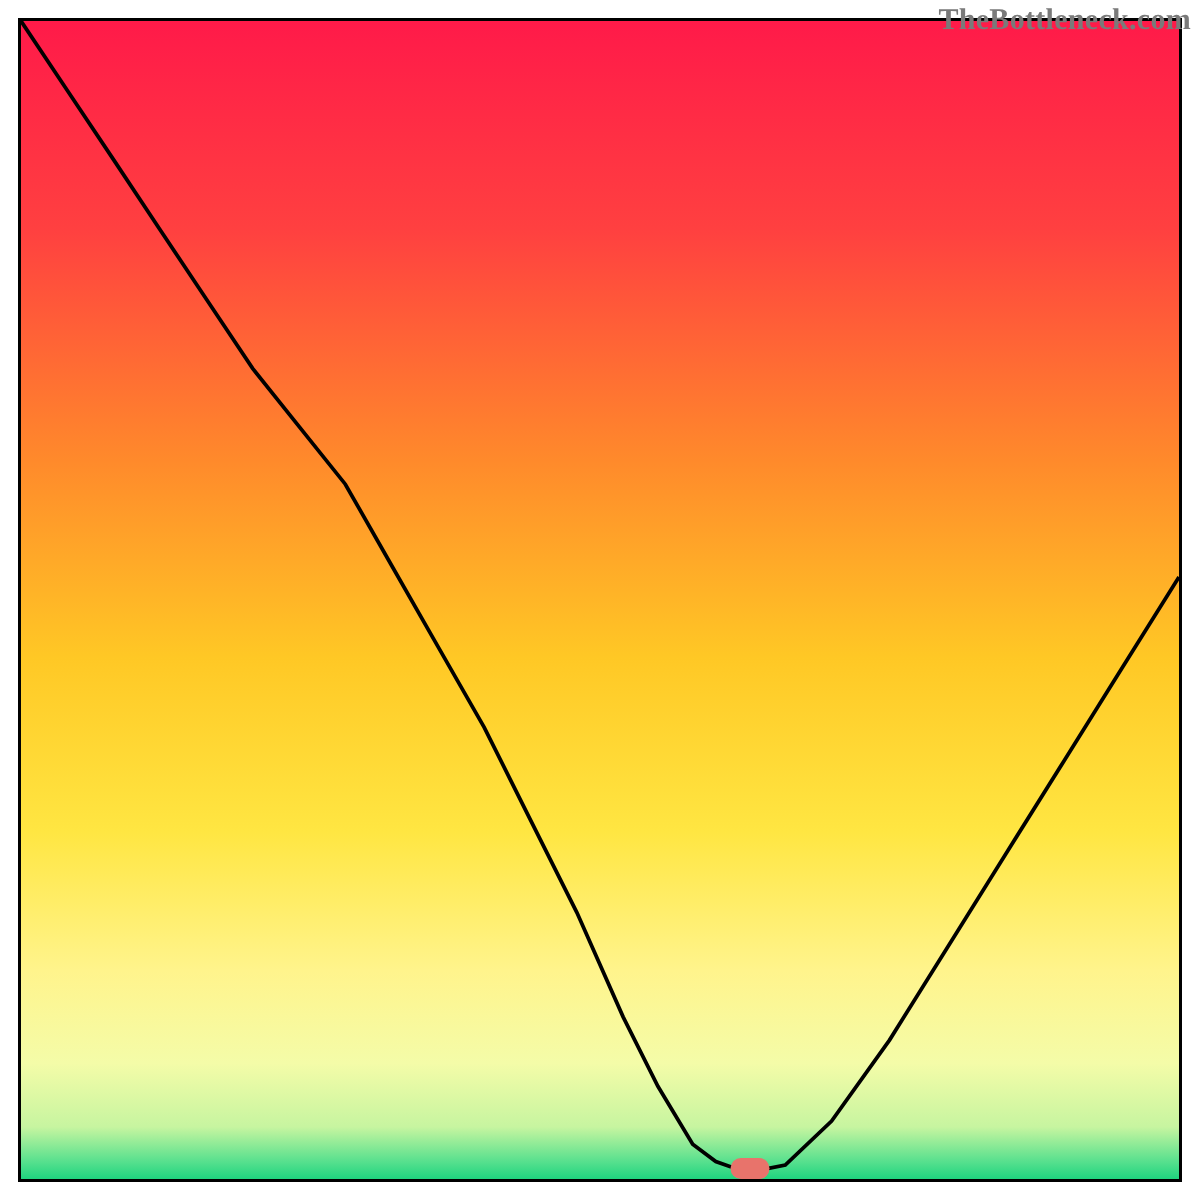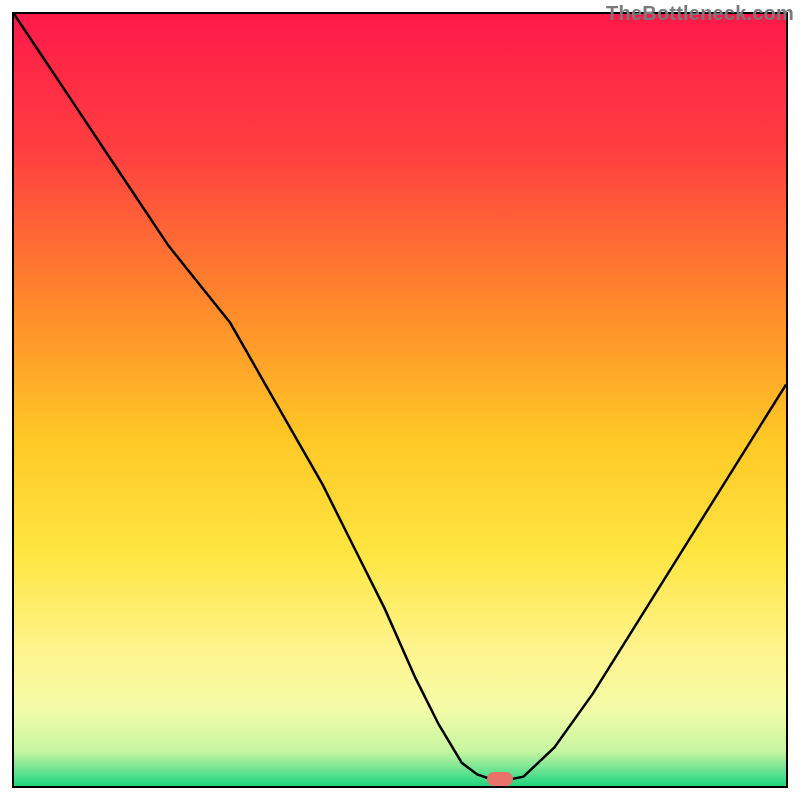--- a/index.html
+++ b/index.html
@@ -8,20 +8,21 @@
     width: 800px;
     height: 800px;
     overflow: hidden;
     background: #fff;
     font-family: Arial, Helvetica, sans-serif;
   }
   .chart-wrap {
     position: relative;
     width: 800px;
     height: 732px;
+    font-family: Liberation Serif, serif;
   }
   .watermark {
     position: absolute;
     top: 2px;
     right: 6px;
     font-size: 20px;
     font-weight: 600;
     color: #7a7a7a;
     letter-spacing: 0.2px;
     z-index: 50;

